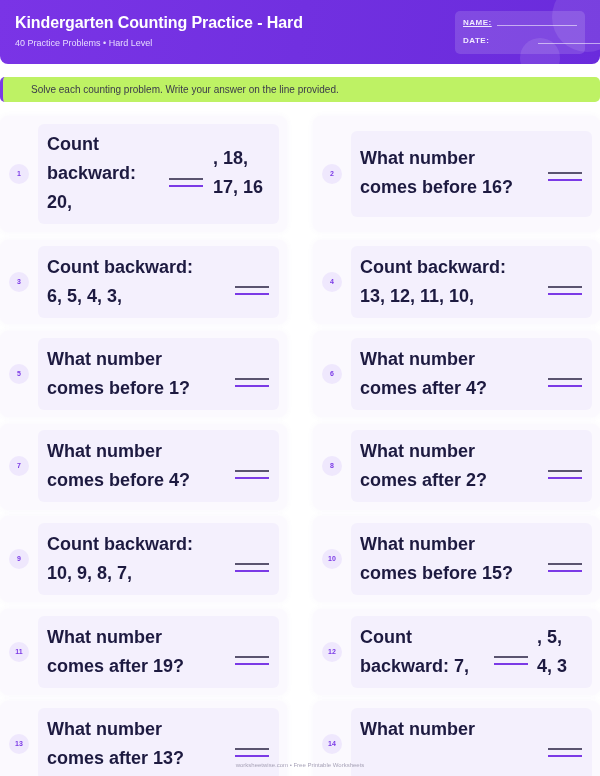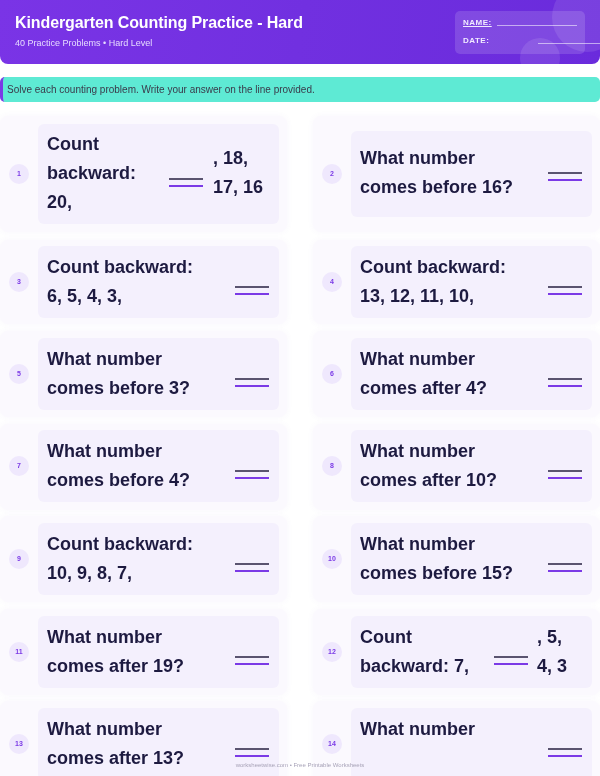--- a/index.html
+++ b/index.html
@@ -20,22 +20,22 @@
     position: absolute; left: 455px; top: 11px; width: 130px; height: 43px;
     background: rgba(255,255,255,0.14); border-radius: 5px;
   }
   .nb-row { position: absolute; left: 8px; display: flex; align-items: flex-end; font-size: 8px; font-weight: bold; color: #f1eaff; letter-spacing: 0.5px; }
   .nb-row .line { display: inline-block; height: 1px; background: rgba(255,255,255,0.55); margin-left: 5px; margin-bottom: 1px; }
   .nb-name { top: 7px; text-decoration: underline; }
   .nb-date { top: 25px; gap: 44px; }
 
   .instructions {
     position: absolute; left: 0; top: 77px; width: 600px; height: 25px;
-    background: #5eead4; border-radius: 5px; border-left: 3px solid #7b3ae6;
-    font-size: 10px; color: #3a3a4a; padding-left: 4px; line-height: 25px;
+    background: #bef264; border-radius: 5px; border-left: 3px solid #7b3ae6;
+    font-size: 10px; color: #3a3a4a; padding-left: 28px; line-height: 25px;
   }
 
   .card {
     position: absolute; width: 287px;
     background: #fbf9fe; border-radius: 8px;
     box-shadow: 0 0 6px rgba(120, 80, 200, 0.05);
   }
   .badge {
     position: absolute; left: 9px; width: 20px; height: 20px; border-radius: 50%;
     background: #efe8fd; color: #7b3ae6; font-size: 7px; font-weight: bold;
@@ -139,21 +139,21 @@
         <div class="l2"></div>
       </div>
   </div>
 </div>
 
 <div class="card" style="left:0; top:331px; height:86px;">
   <div class="badge" style="top:33px;">5</div>
   <div class="inner" style="top:7px; height:72px;">
     <div class="qtext" style="top:7px;">
       <div>What number</div>
-      <div>comes before 3?</div>
+      <div>comes before 1?</div>
     </div>
     <div class="ans" style="right:10px; top:40px;">
         <div class="l1"></div>
         <div class="l2"></div>
       </div>
   </div>
 </div>
 <div class="card" style="left:313px; top:331px; height:86px;">
   <div class="badge" style="top:33px;">6</div>
   <div class="inner" style="top:7px; height:72px;">
@@ -179,21 +179,21 @@
         <div class="l1"></div>
         <div class="l2"></div>
       </div>
   </div>
 </div>
 <div class="card" style="left:313px; top:424px; height:86px;">
   <div class="badge" style="top:32px;">8</div>
   <div class="inner" style="top:6px; height:72px;">
     <div class="qtext" style="top:7px;">
       <div>What number</div>
-      <div>comes after 10?</div>
+      <div>comes after 2?</div>
     </div>
     <div class="ans" style="right:10px; top:40px;">
         <div class="l1"></div>
         <div class="l2"></div>
       </div>
   </div>
 </div>
 
 <div class="card" style="left:0; top:516px; height:86px;">
   <div class="badge" style="top:33px;">9</div>

